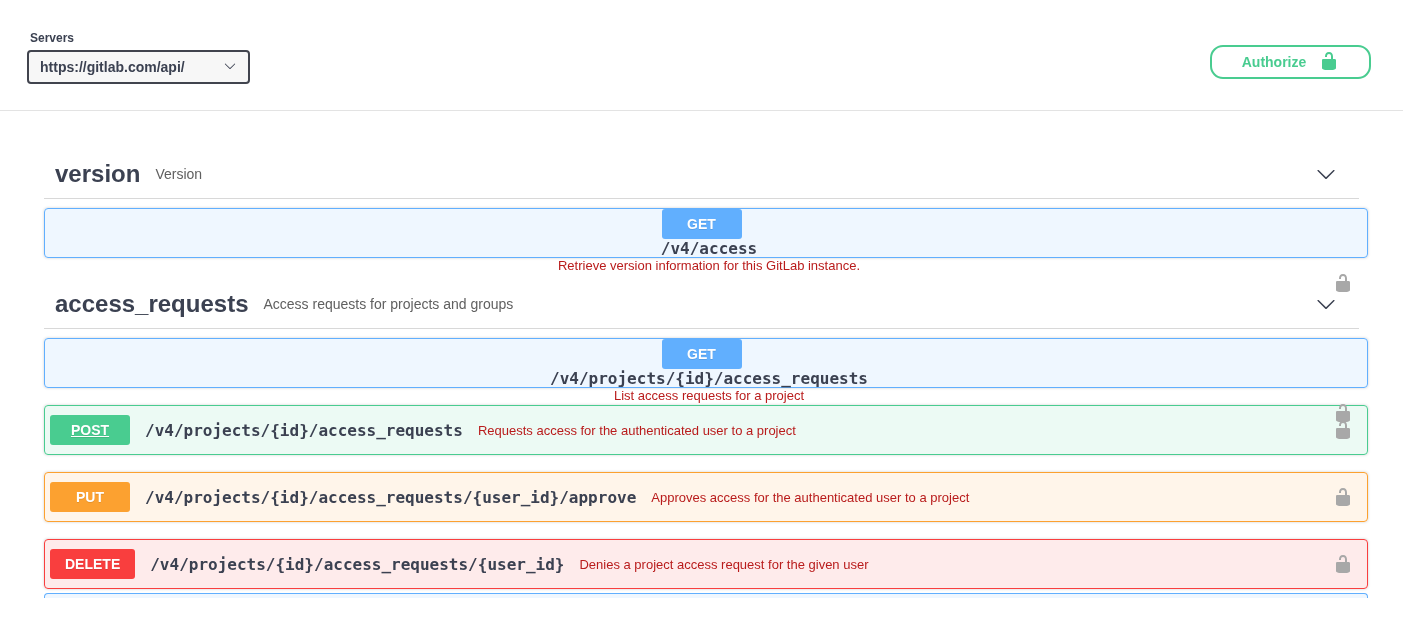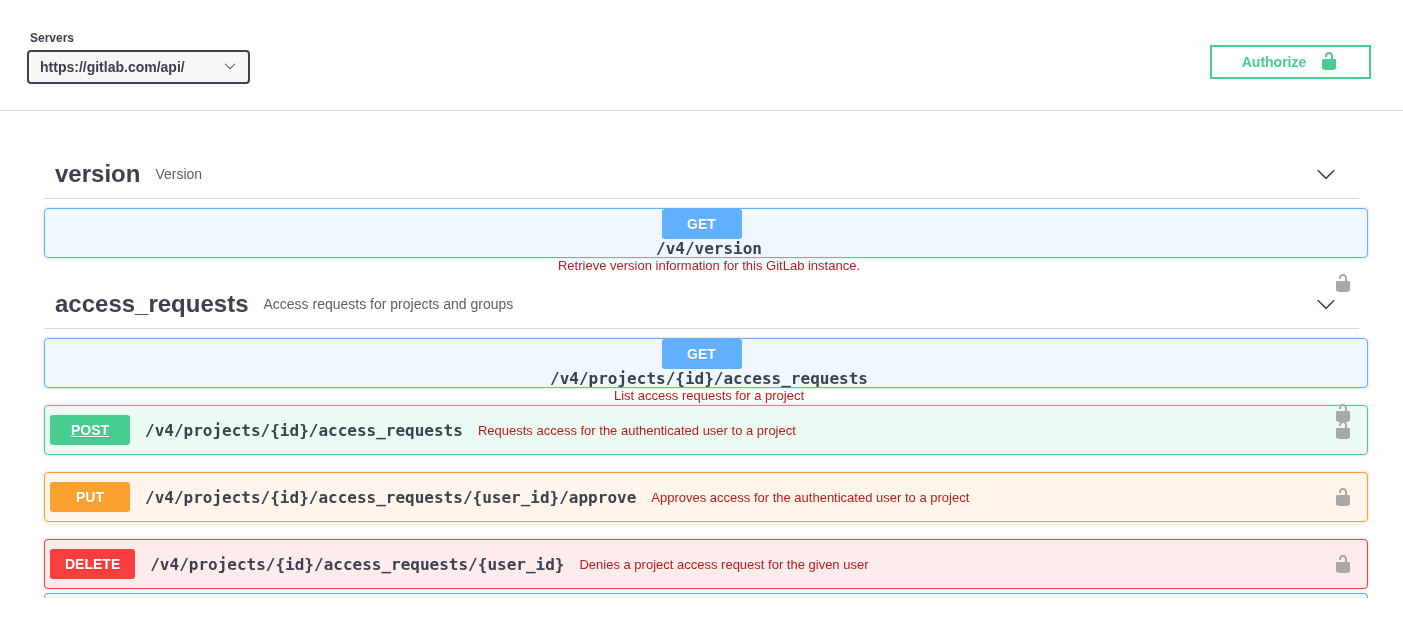--- a/index.html
+++ b/index.html
@@ -17,21 +17,21 @@
   }
   .servers-label { font-size:12px; font-weight:700; color:#3b4151; margin:3px 0 5px 3px; }
   .server-select {
     width:223px; height:34px; border:2px solid #41444e; border-radius:4px;
     background:#f7f7f7; display:flex; align-items:center; justify-content:space-between;
     padding:0 12px 0 11px; font-size:14px; font-weight:700; color:#3b4151; cursor:pointer;
   }
   .server-select svg { fill:#3b4151; }
   .authorize-btn {
     margin-top:17px; height:34px; min-width:161px;
-    border:2px solid #49cc90; border-radius:0; background:#fff;
+    border:2px solid #49cc90; border-radius:13px; background:#fff;
     color:#49cc90; font-weight:700; font-size:14px;
     display:flex; align-items:center; justify-content:center; gap:13px;
     padding:0 20px; cursor:pointer; font-family:"Liberation Sans", sans-serif;
   }
   .authorize-btn svg { fill:#49cc90; width:20px; height:20px; }
 
   
   .content { padding:34px 27px 0; }
   .section.second { margin-top:11px; }
   .section-header {
@@ -111,21 +111,21 @@
       <span class="section-desc">Version</span>
       <span class="section-chevron">
         <svg viewBox="0 0 20 20">
             <path d="M17.418 6.109c.272-.268.709-.268.979 0s.271.701 0 .969l-7.908 7.83c-.27.268-.707.268-.979 0l-7.908-7.83c-.27-.268-.27-.701 0-.969.271-.268.709-.268.979 0L10 13.25l7.418-7.141z"></path>
           </svg>
       </span>
     </div>
     <div class="ops">
       <div class="op get">
         <span class="method">GET</span>
-        <span class="path">/v4/version</span>
+        <span class="path">/v4/access</span>
         <span class="summary">Retrieve version information for this GitLab instance.</span>
         <button class="lock-btn">
           <svg viewBox="0 0 20 20">
               <path d="M15.8 8H14V5.6C14 2.703 12.665 1 10 1 7.334 1 6 2.703 6 5.6V6h2v-.801C8 3.754 8.797 3 10 3c1.203 0 2 .754 2 2.199V8H4c-.553 0-1 .646-1 1.199V17c0 .549.428 1.139.951 1.307l1.197.387C5.672 18.861 6.55 19 7.1 19h5.8c.549 0 1.428-.139 1.951-.307l1.196-.387c.524-.167.953-.757.953-1.306V9.199C17 8.646 16.352 8 15.8 8z"></path>
             </svg>
         </button>
       </div>
     </div>
   </div>
 

